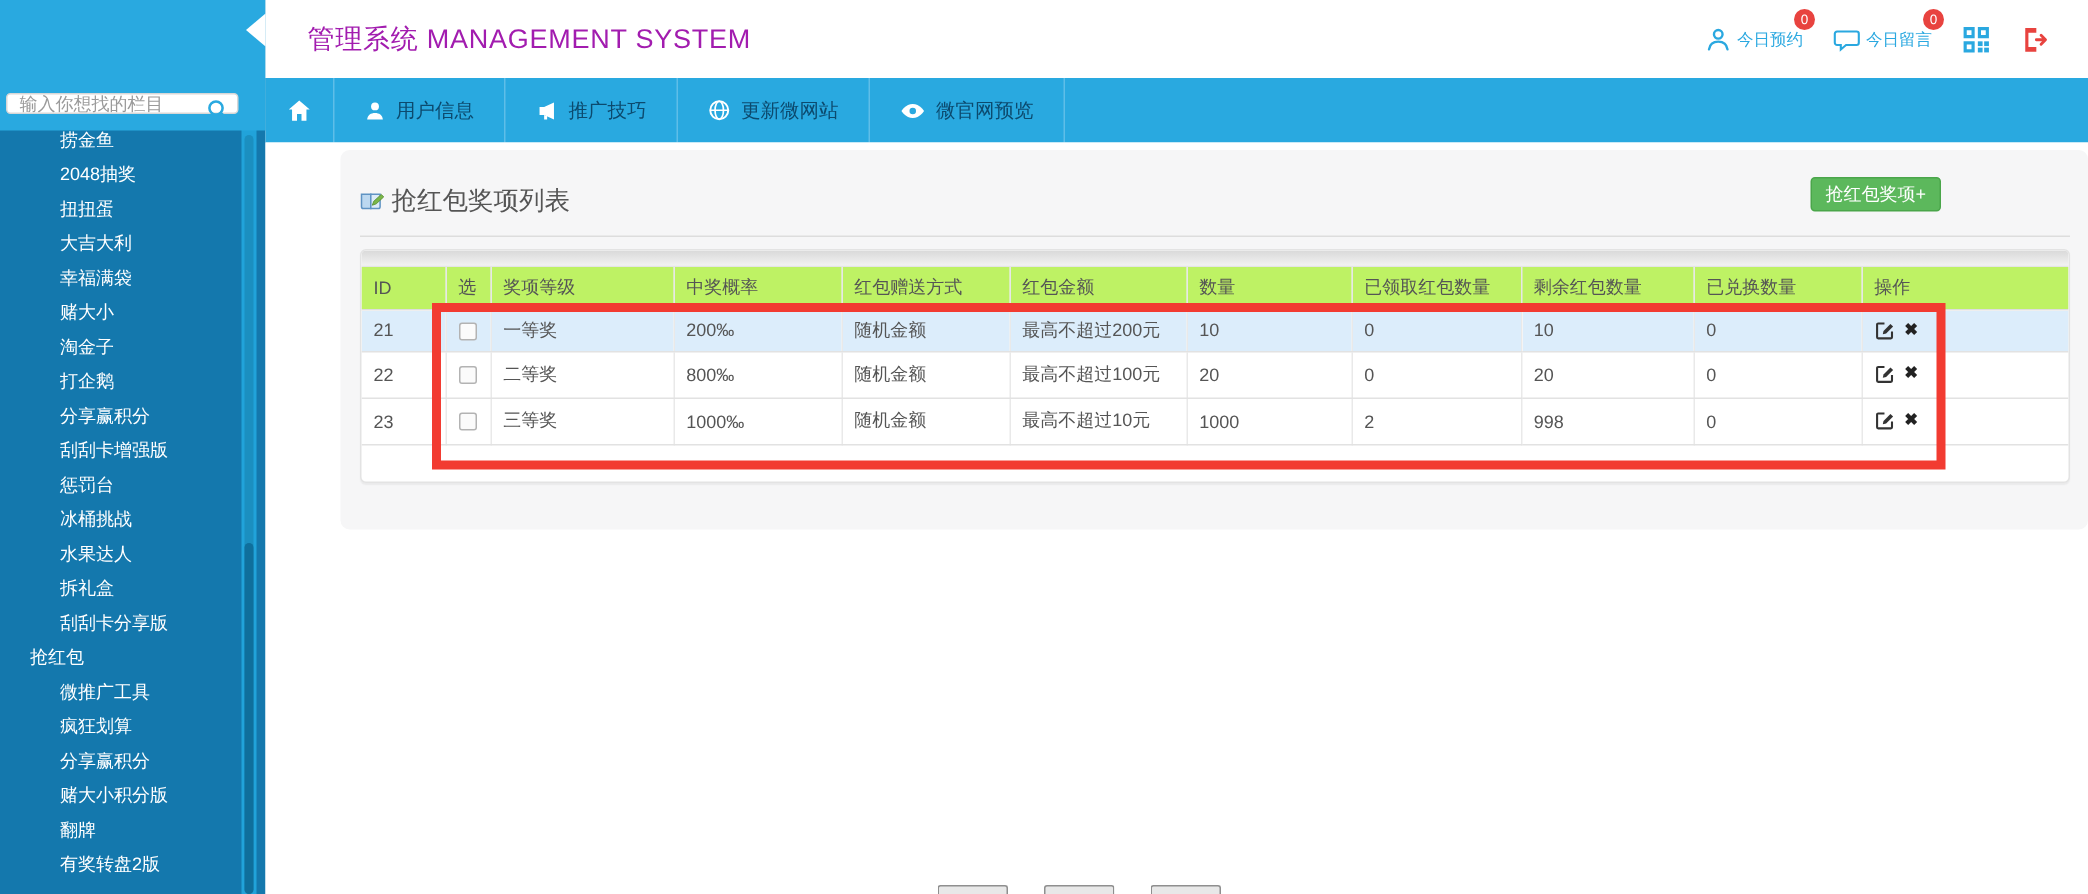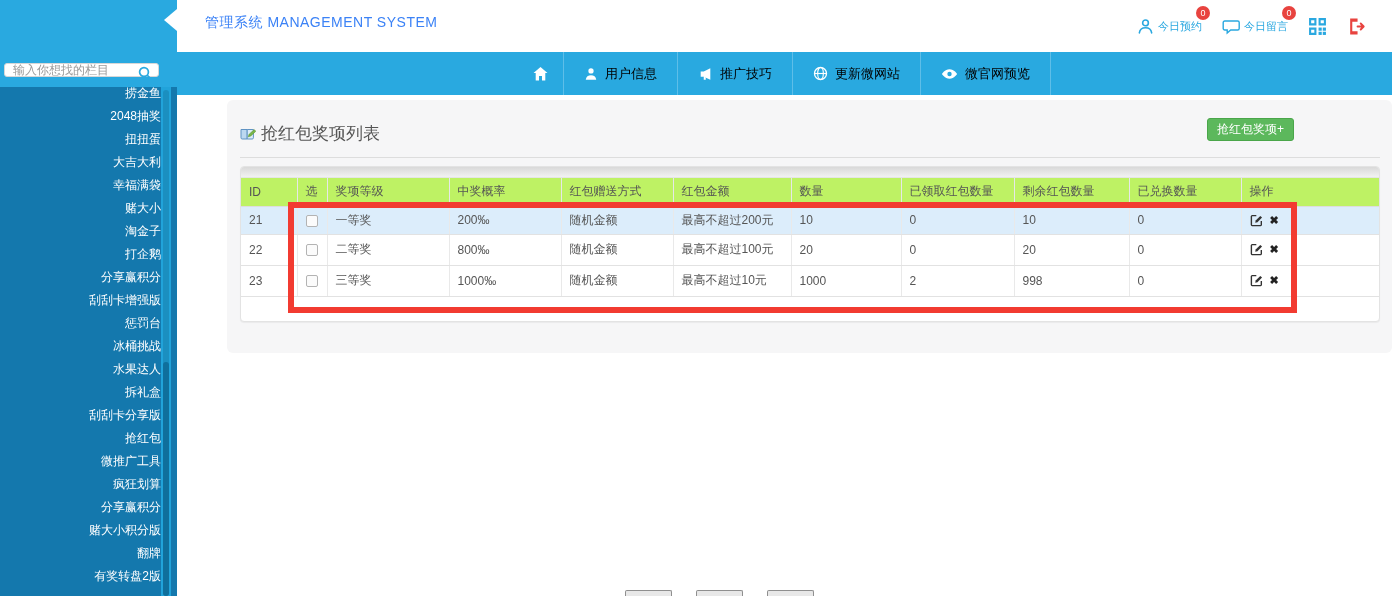--- a/index.html
+++ b/index.html
@@ -12,42 +12,42 @@
   #logo-notch { position:absolute; right:0; top:9px; width:0; height:0;
                 border-top:11px solid transparent; border-bottom:11px solid transparent;
                 border-right:13px solid #ffffff; }
   #search-strip { position:absolute; left:0; top:52px; width:177px; height:35px; background:#29a9e0; z-index:3; }
   .search-wrap { position:absolute; left:4px; top:8px; width:155px; height:14px; }
   .search-wrap input { width:100%; height:100%; border:1px solid #d7d7d7; border-radius:3px;
                        padding:0 26px 0 8px; font-size:12px; color:#555; outline:none;
                        font-family:"Liberation Sans",sans-serif; }
   .search-wrap input::placeholder { color:#9a9a9a; }
   .search-icon { position:absolute; right:6px; top:5px; width:16px; height:16px; cursor:pointer; }
-  #menu { position:absolute; left:0; top:87px; width:161px; bottom:0; overflow:hidden;text-align:right; }
+  #menu { position:absolute; left:0; top:87px; width:161px; bottom:0; overflow:hidden; }
   #menu ul { list-style:none; margin-top:-5px; }
   #menu li { height:23px; line-height:23px; padding-left:40px; color:#fff; font-size:12px;
              cursor:pointer; white-space:nowrap; position:relative; }
   #menu li.active { padding-left:20px; }
   
   #sb-track { position:absolute; left:161px; top:84px; width:10px; bottom:0; background:#21a3da; }
   #sb-tube  { position:absolute; left:2px; top:6px; width:6px; bottom:0; background:#1b8fc0; border-radius:3px; }
   #sb-thumb { position:absolute; left:2px; top:278px; width:6px; bottom:0; background:#0f6f9c; border-radius:3px; cursor:pointer; }
 
   
   #topbar { position:absolute; left:177px; top:0; width:1215px; height:52px; background:#fff; }
-  #page-main-title { position:absolute; left:28px; top:14px; font-size:14px; color:#3b82f6; letter-spacing:.5px; }
+  #page-main-title { position:absolute; left:28px; top:14px; font-size:18px; color:#a21caf; letter-spacing:.5px; }
   #top-icons { position:absolute; right:26px; top:0; height:52px; display:flex; align-items:center; gap:20px; }
   .stat { position:relative; display:flex; align-items:center; gap:4px; color:#2aa8e0; font-size:11px; cursor:pointer; }
   .stat .badge { position:absolute; top:-12px; right:-8px; min-width:14px; height:14px; border-radius:8px;
                  background:#e8433f; color:#fff; font-size:9px; line-height:14px; text-align:center; padding:0 3px; }
   .tool-icon { cursor:pointer; display:flex; align-items:center; }
 
   
   #navbar { position:absolute; left:177px; top:52px; width:1215px; height:43px; background:#29a9e0;
-            display:flex; align-items:stretch; color:#000000; font-size:13px;justify-content:center; }
+            display:flex; align-items:stretch; color:#0c4a6e; font-size:13px; }
   .nav-item { display:flex; align-items:center; gap:7px; padding:0 20px; cursor:pointer;
               border-right:1px solid rgba(255,255,255,.25); }
   .nav-item.home { padding:0 14px; }
 
   
   #content { position:absolute; left:177px; top:95px; width:1215px; height:501px; background:#fff; }
   #gray-wrap { position:absolute; left:50px; top:5px; width:1165px; height:253px;
                background:#f6f6f7; border-radius:6px; }
   #list-title { position:absolute; left:13px; top:22px; display:flex; align-items:center; gap:5px;
                 font-size:17px; color:#555; }

